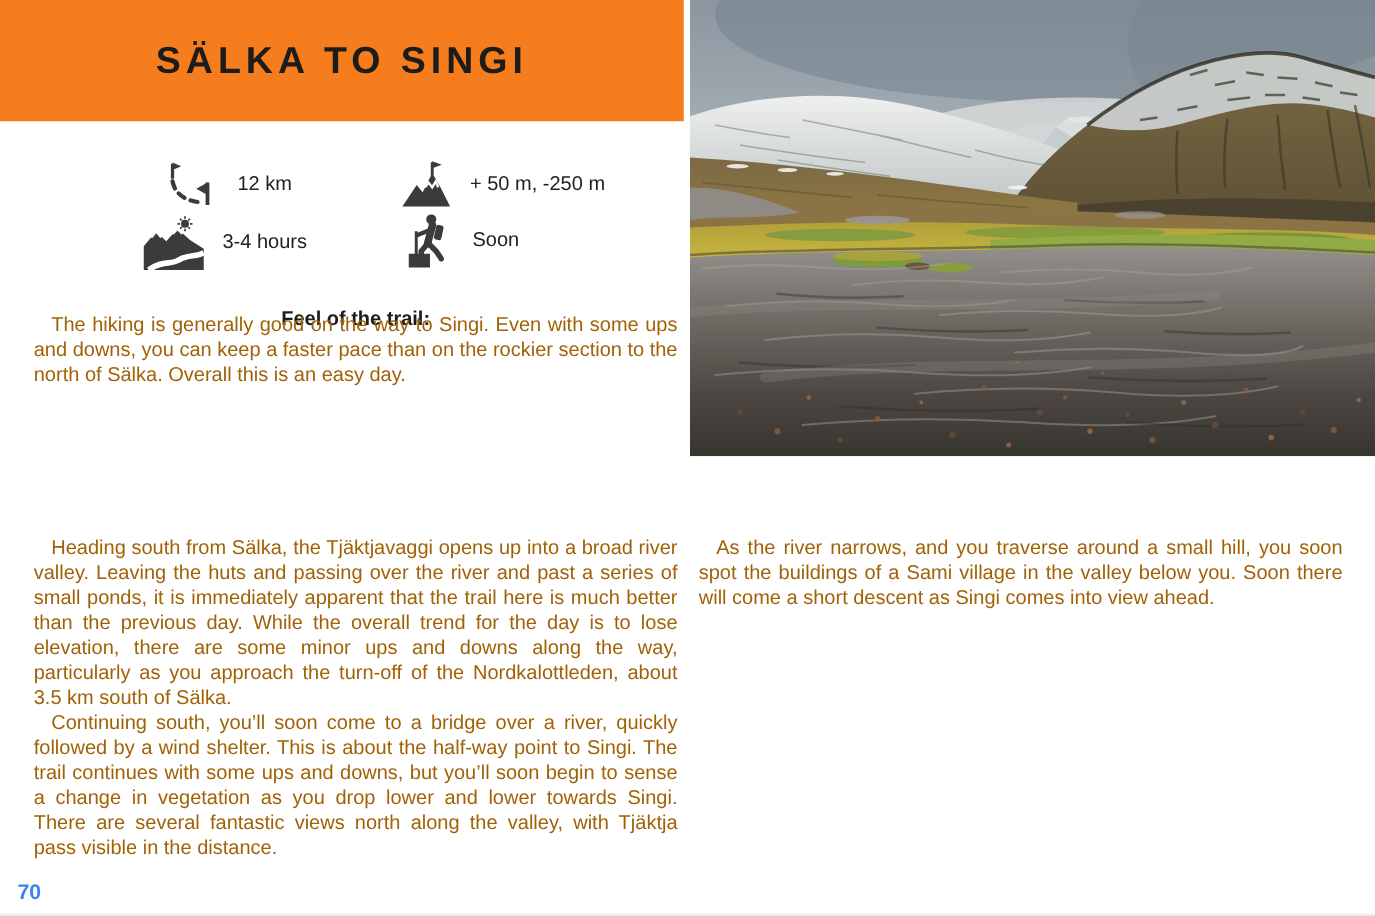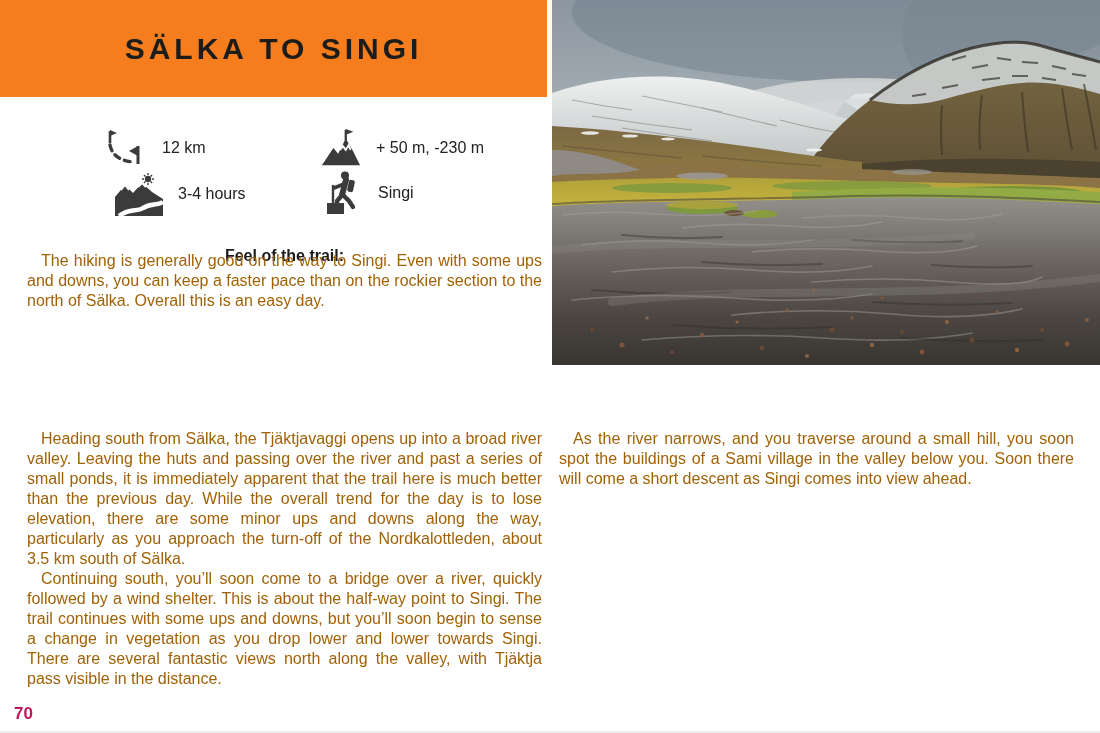--- a/index.html
+++ b/index.html
@@ -14,40 +14,40 @@
   }
   .title-bar h1{
     margin:0;font-size:30px;font-weight:bold;letter-spacing:4px;color:#1c1c1a;
   }
   
   .photo{position:absolute;left:552px;top:0;width:548px;height:365px;margin:0;}
   .photo svg{display:block;width:100%;height:100%;}
   
   .stat{position:absolute;display:flex;align-items:center;gap:14px;font-size:16px;color:#222;}
   .stat-icon{display:block;line-height:0;}
-  .stat-distance{left:100px;top:126px;}
+  .stat-distance{left:128px;top:126px;}
   .stat-elevation{left:320px;top:126px;}
   .stat-duration{left:114px;top:172px;}
   .stat-difficulty{left:324px;top:170px;}
   
   .col-heading{
     position:absolute;left:9px;width:515px;margin:18px;text-align:center;
     font-size:16px;font-weight:bold;color:#1c1c1c;
   }
   .feel-heading{top:229px;}
   .trail-heading{top:391px;}
   .body-text{
     font-size:16px;line-height:20px;text-align:justify;color:#a16207;margin:0;
   }
   .body-text p{margin:0;text-indent:14px;}
   .feel-body{position:absolute;left:27px;top:251px;width:515px;text-indent:14px;}
   .trail-body{position:absolute;left:27px;top:429px;width:515px;}
   .right-col{position:absolute;left:559px;top:429px;width:515px;text-indent:14px;}
   
-  .page-number{position:absolute;left:14px;top:704px;font-size:17px;font-weight:bold;color:#be185d;}
+  .page-number{position:absolute;left:14px;top:704px;font-size:17px;font-weight:bold;color:#3b82f6;}
   .bottom-edge{position:absolute;left:0;bottom:0;width:100%;height:2px;background:#ececec;}
 </style>
 </head>
 <body>
 
 <div class="page">
 
   <header class="title-bar" style="background: rgb(245, 125, 30);">
     <h1>SÄLKA TO SINGI</h1>
   </header>
@@ -231,21 +231,21 @@
 
   <div class="stat stat-elevation">
     <span class="stat-icon">
       <svg width="42" height="44" viewBox="0 0 44 44" fill="none">
         <line x1="27" y1="3" x2="27" y2="14" stroke="#3b3b3b" stroke-width="2.4"></line>
         <path d="M27,2 L35,5 L27,8 Z" fill="#3b3b3b"></path>
         <path d="M2,40 L14,22 L19,28 L27,12 L34,24 L42,40 Z" fill="#3b3b3b"></path>
         <path d="M21,24 L24,20 L27,24 L30,19 L32,24" stroke="#ffffff" stroke-width="2" fill="none"></path>
       </svg>
     </span>
-    <span class="stat-label">+ 50 m, -230 m</span>
+    <span class="stat-label">+ 50 m, -250 m</span>
   </div>
 
   <div class="stat stat-duration">
     <span class="stat-icon">
       <svg width="50" height="44" viewBox="0 0 48 44" fill="none">
         <circle cx="33" cy="7" r="3.2" fill="#3b3b3b"></circle>
         <g stroke="#3b3b3b" stroke-width="1.4">
           <line x1="33" y1="1" x2="33" y2="3"></line>
             <line x1="33" y1="11" x2="33" y2="13"></line>
           <line x1="27" y1="7" x2="29" y2="7"></line>
@@ -270,21 +270,21 @@
         <circle cx="19" cy="5.5" r="4" fill="#3b3b3b"></circle>
         <line x1="20" y1="10" x2="16" y2="25" stroke="#3b3b3b" stroke-width="6" stroke-linecap="round"></line>
         <rect x="22" y="10" width="6" height="12" rx="2" fill="#3b3b3b" transform="rotate(12 25 16)"></rect>
         <line x1="18" y1="14" x2="8" y2="18" stroke="#3b3b3b" stroke-width="3.6" stroke-linecap="round"></line>
         <line x1="7" y1="15" x2="7" y2="41" stroke="#3b3b3b" stroke-width="2.4"></line>
         <path d="M16,25 L11,31 L11,34" stroke="#3b3b3b" stroke-width="4.4" fill="none" stroke-linecap="round"></path>
         <path d="M17,25 L23,31 L27,37" stroke="#3b3b3b" stroke-width="4.4" fill="none" stroke-linecap="round"></path>
         <rect x="1" y="33" width="17" height="11" fill="#3b3b3b"></rect>
       </svg>
     </span>
-    <span class="stat-label">Singi</span>
+    <span class="stat-label">Soon</span>
   </div>
 
   <h2 class="col-heading feel-heading">Feel of the trail:</h2>
   <p class="body-text feel-body">The hiking is generally good on the way to Singi. Even with some ups and downs, you can keep a faster pace than on the rockier section to the north of Sälka. Overall this is an easy day.</p>
 
   <div class="body-text trail-body">
     <p>Heading south from Sälka, the Tjäktjavaggi opens up into a broad river valley. Leaving the huts and passing over the river and past a series of small ponds, it is immediately apparent that the trail here is much better than the previous day. While the overall trend for the day is to lose elevation, there are some minor ups and downs along the way, particularly as you approach the turn-off of the Nordkalottleden, about 3.5 km south of Sälka.</p>
     <p>Continuing south, you’ll soon come to a bridge over a river, quickly followed by a wind shelter. This is about the half-way point to Singi. The trail continues with some ups and downs, but you’ll soon begin to sense a change in vegetation as you drop lower and lower towards Singi. There are several fantastic views north along the valley, with Tjäktja pass visible in the distance.</p>
   </div>
   <p class="body-text right-col">As the river narrows, and you traverse around a small hill, you soon spot the buildings of a Sami village in the valley below you. Soon there will come a short descent as Singi comes into view ahead.</p>

